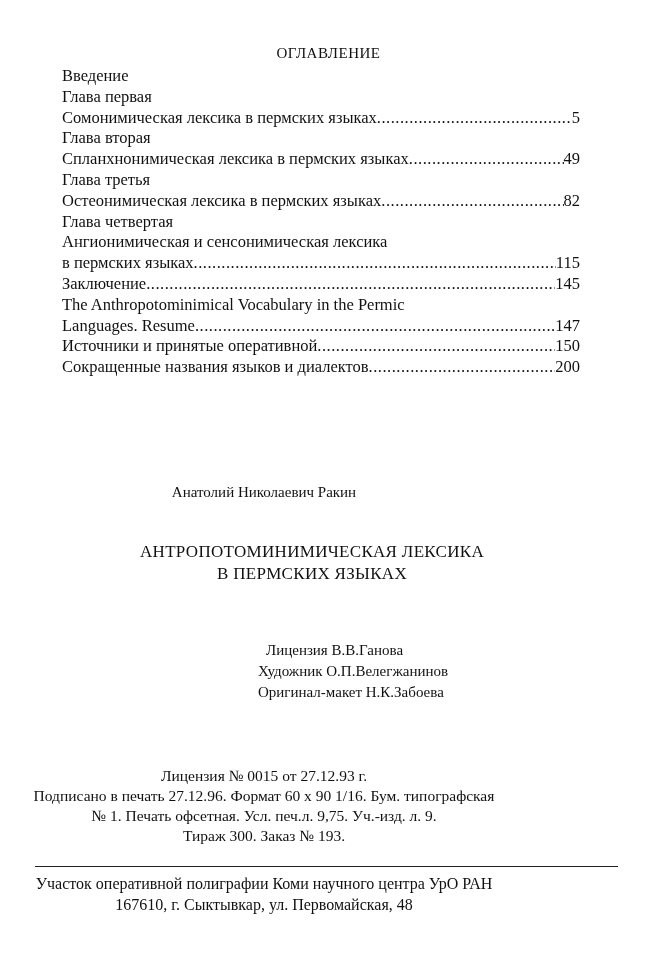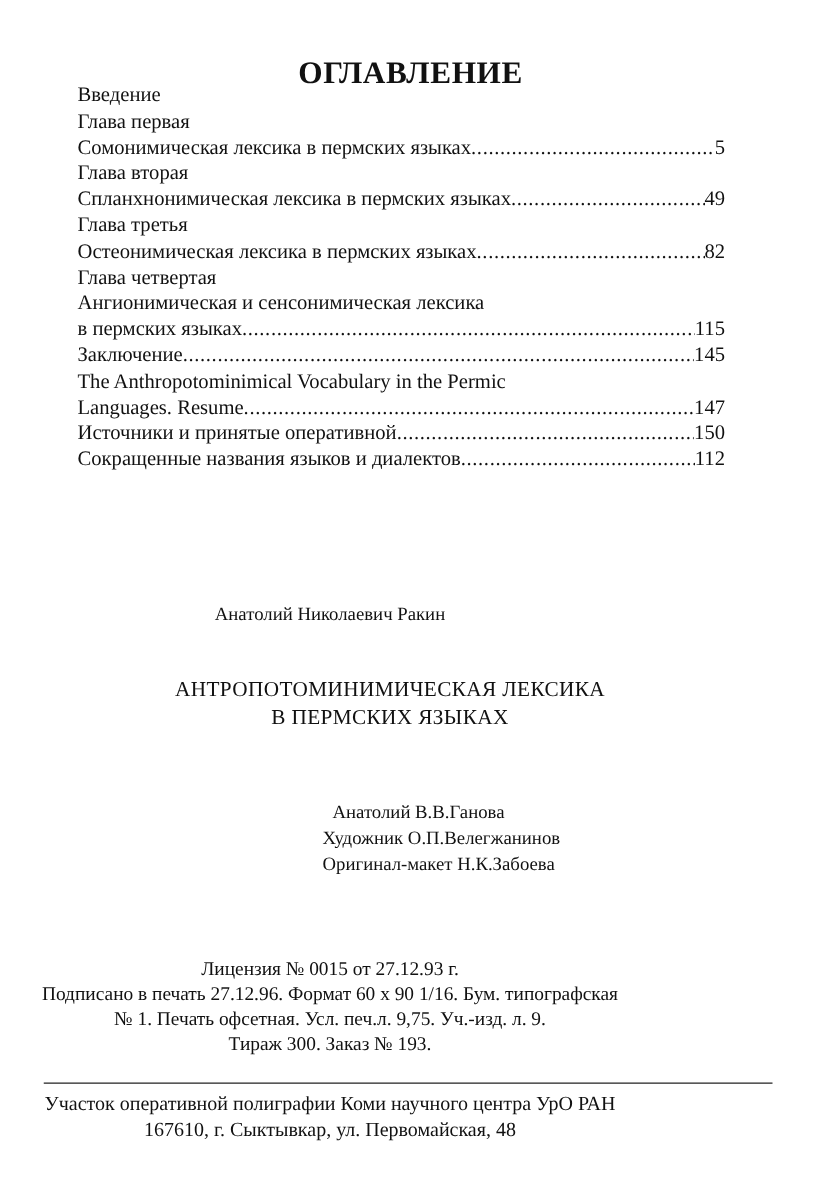--- a/index.html
+++ b/index.html
@@ -3,21 +3,21 @@
 <meta charset="utf-8">
 <style>
   html, body { margin: 0; padding: 0; background: #ffffff; }
   body {
     width: 657px; height: 960px; position: relative; overflow: hidden;
     font-family: "Liberation Serif", "DejaVu Serif", serif;
     color: #111111;
   }
   .toc-title {
     position: absolute; left: 0; width: 657px; top: 45px;
-    text-align: center; font-weight: bold; font-size: 25px; letter-spacing: 0.5px;
+    text-align: center; font-weight: normal; font-size: 15px; letter-spacing: 0.5px;
   }
   .toc {
     position: absolute; left: 62px; top: 66px; width: 518px;
     font-size: 16.5px; line-height: 20.8px;
   }
   .toc-line { display: flex; white-space: nowrap; }
   .toc-line .txt { flex: 0 0 auto; }
   .toc-line .dots { flex: 1 1 auto; overflow: hidden; }
   .toc-line .dots::before {
     content: "................................................................................................................................................";
@@ -94,33 +94,33 @@
       <span class="pg">147</span>
     </div>
   <div class="toc-line">
       <span class="txt">Источники и принятые оперативной</span>
       <span class="dots"></span>
       <span class="pg">150</span>
     </div>
   <div class="toc-line">
       <span class="txt">Сокращенные названия языков и диалектов</span>
       <span class="dots"></span>
-      <span class="pg">112</span>
+      <span class="pg">200</span>
     </div>
 </div>
 
 <div class="center-block author">Анатолий Николаевич Ракин</div>
 
 <div class="center-block title">
   <div>АНТРОПОТОМИНИМИЧЕСКАЯ ЛЕКСИКА</div>
   <div>В ПЕРМСКИХ ЯЗЫКАХ</div>
 </div>
 
 <div class="center-block credits">
-  <div class="c1">Анатолий В.В.Ганова</div>
+  <div class="c1">Лицензия В.В.Ганова</div>
   <div>Художник О.П.Велегжанинов</div>
   <div>Оригинал-макет Н.К.Забоева</div>
 </div>
 
 <div class="center-block imprint">
   <div>Лицензия № 0015 от 27.12.93 г.</div>
   <div>Подписано в печать 27.12.96. Формат 60 х 90 1/16. Бум. типографская</div>
   <div>№ 1. Печать офсетная. Усл. печ.л. 9,75. Уч.-изд. л. 9.</div>
   <div>Тираж  300. Заказ № 193.</div>
 </div>

